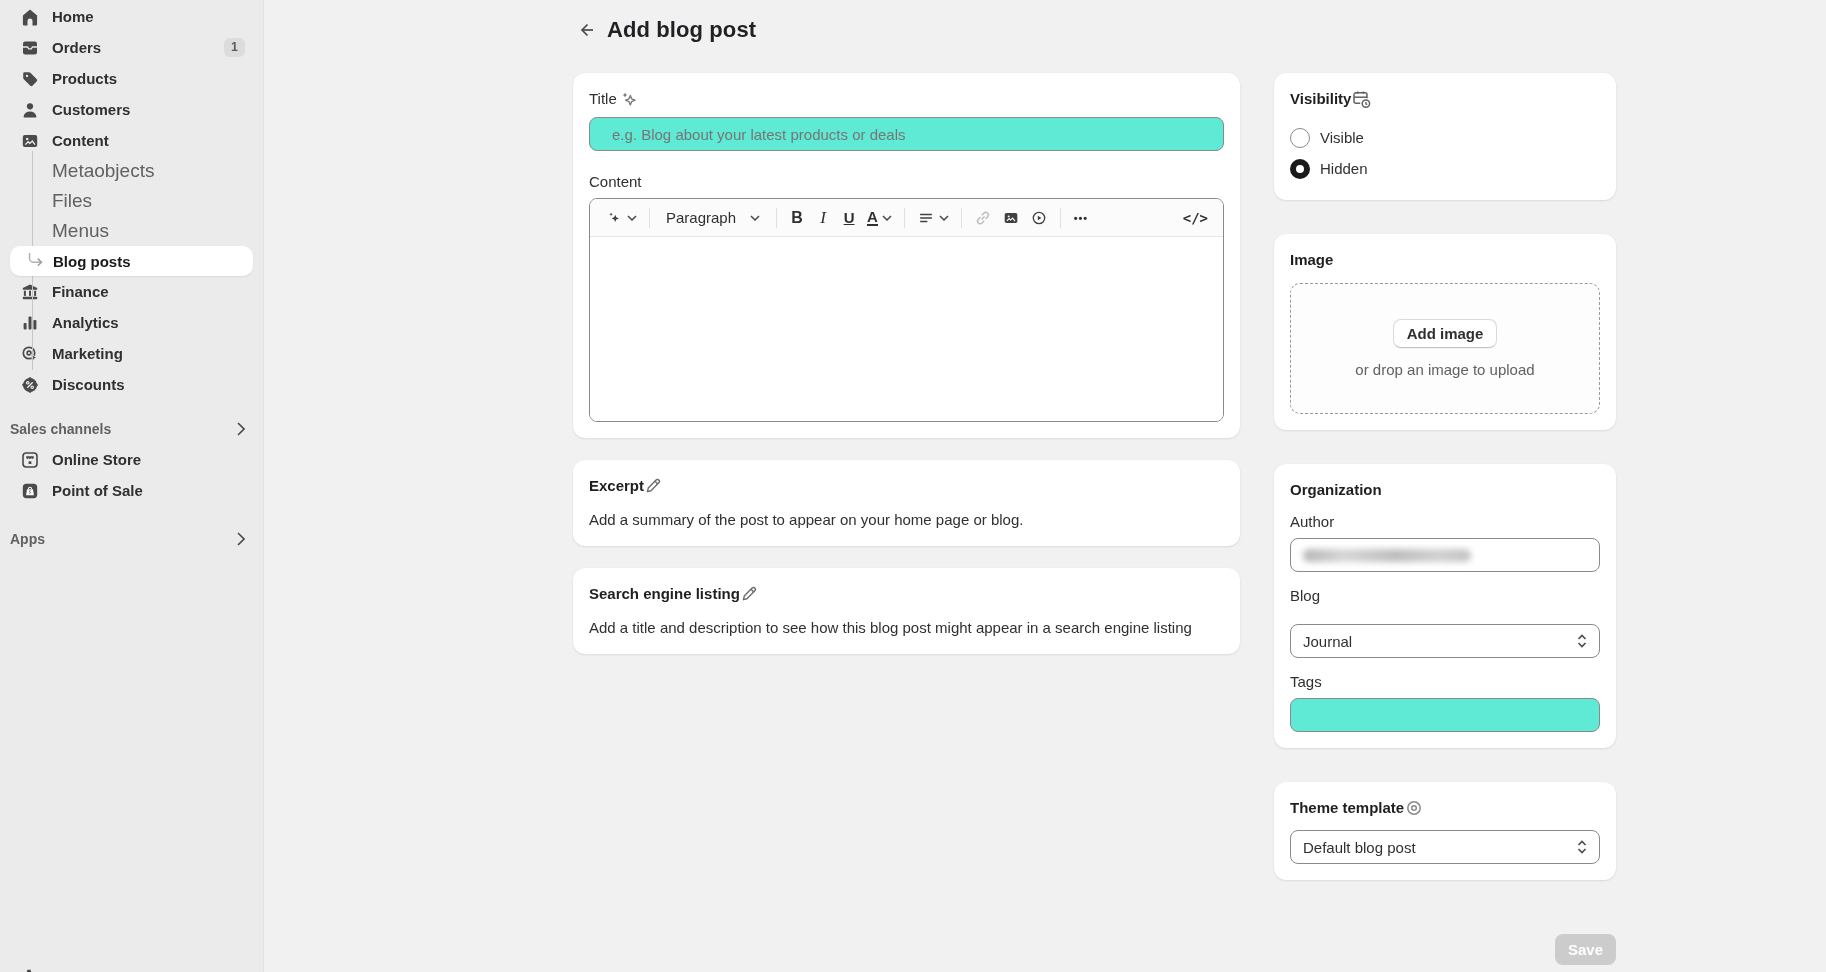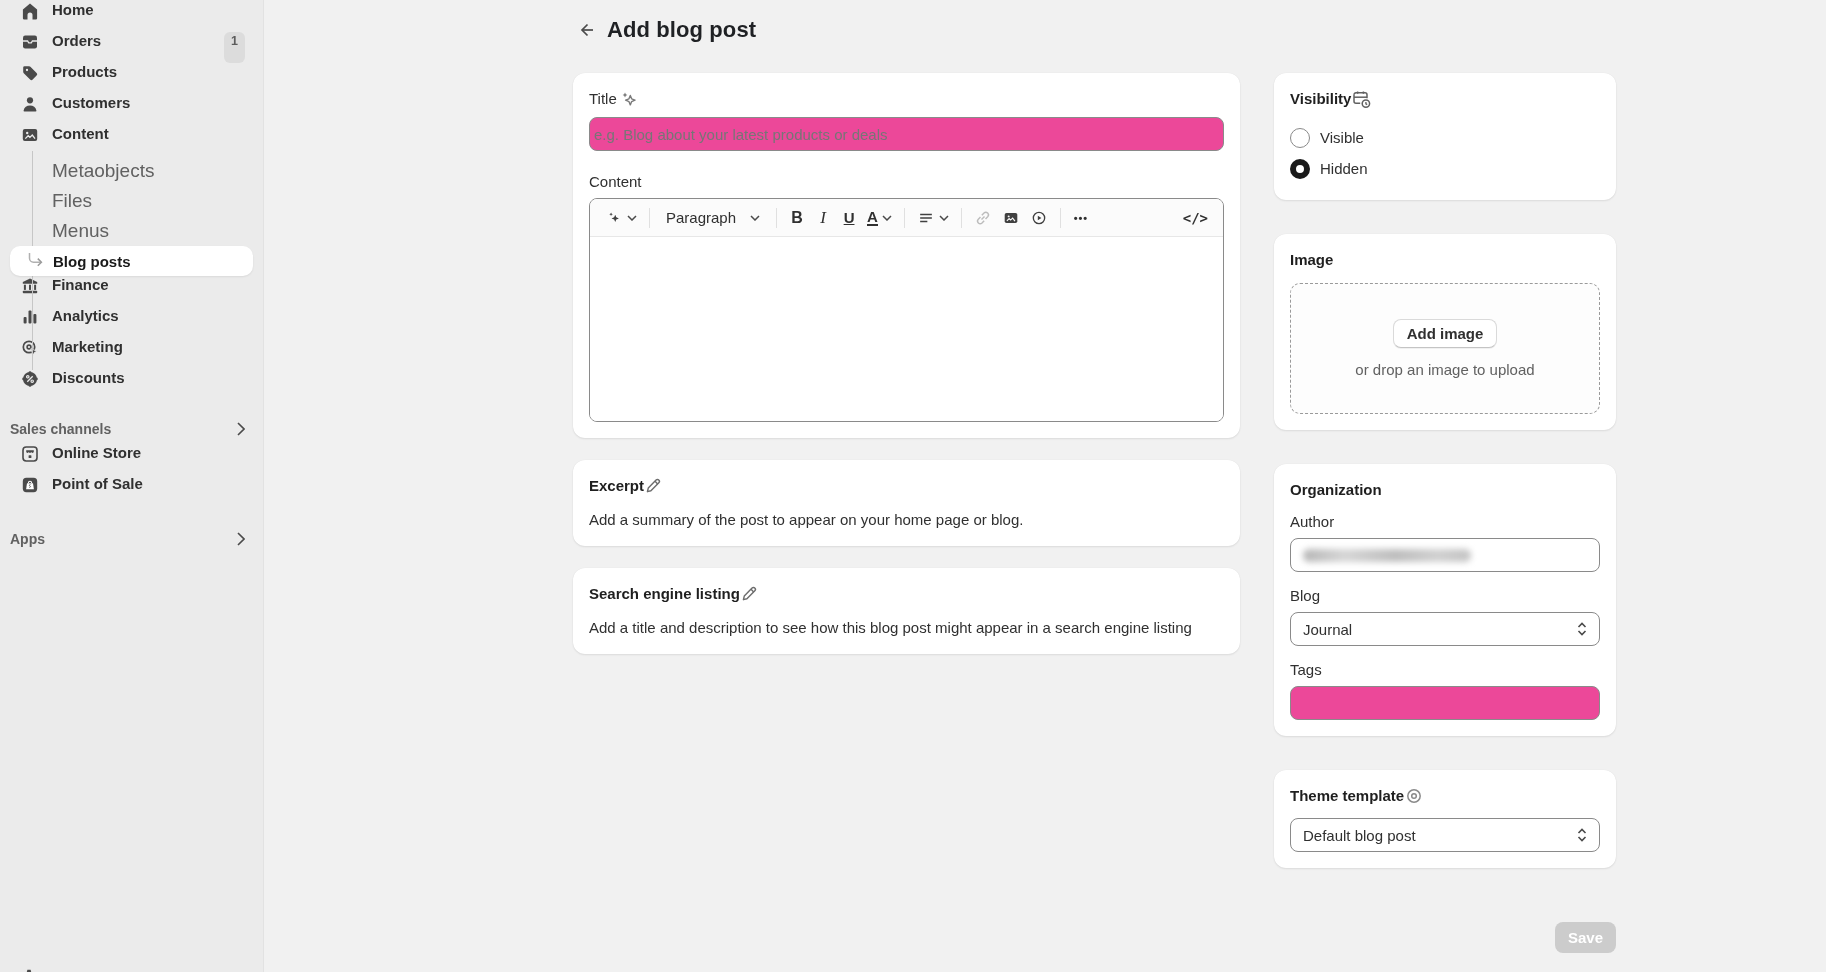--- a/index.html
+++ b/index.html
@@ -2,21 +2,21 @@
 <html><head>
 <meta charset="utf-8">
 <style>
   * { margin:0; padding:0; box-sizing:border-box; }
   html,body { width:1826px; height:972px; overflow:hidden; }
   body { font-family:"Liberation Sans", sans-serif; background:#f1f1f1; color:#303030; font-size:15px; }
 
   
   .sidebar { position:absolute; left:0; top:0; width:264px; height:972px; background:#ebebeb; border-right:1px solid #e2e2e2; }
   .nav { padding-top:1px; }
-  .nav-item { height:31px; margin:0 10px; padding:0 8px 0 10px; border-radius:10px; display:flex; cursor:pointer; }
+  .nav-item { height:31px; margin:0 10px; padding:0 8px 0 10px; border-radius:10px; display:flex; align-items:center; cursor:pointer; }
   .nav-item .ic { width:20px; height:20px; flex:0 0 20px; display:flex; align-items:center; justify-content:center; }
   .nav-item .lbl { margin-left:12px; font-weight:600; font-size:15px; color:#303030; }
   .badge { margin-left:auto; background:#dcdcdc; color:#5c5c5c; font-size:12.5px; font-weight:600; border-radius:6px; padding:2px 7px; line-height:15px; }
   .sub-item { height:30px; margin:0 10px; padding-left:42px; display:flex; align-items:center; font-weight:500; color:#616161; font-size:19px; border-radius:10px; cursor:pointer; }
   .content-group { position:relative; }
   .content-group::before { content:""; position:absolute; left:32px; top:26px; height:219px; border-left:1.5px solid #c6c6c6; }
   .pill { position:relative; z-index:1; height:30px; margin:0 10px; border-radius:10px; background:#ffffff; box-shadow:0 1px 2px rgba(0,0,0,.08); display:flex; align-items:center; padding-left:18px; cursor:pointer; }
   .pill .lbl { margin-left:8px; font-weight:700; color:#1a1a1a; font-size:15px; }
   .sec-head { height:30px; margin:14px 10px 0; display:flex; align-items:center; justify-content:space-between; color:#616161; font-size:14px; font-weight:600; cursor:pointer; padding-right:8px; }
   .mt10 { } .mt18 { margin-top:18px; }
@@ -31,25 +31,25 @@
   .page-title { margin-left:6px; font-size:22px; font-weight:700; color:#1f2124; letter-spacing:.1px; }
   .columns { margin-top:29px; display:flex; gap:34px; align-items:flex-start; }
   .col-main { width:667px; display:flex; flex-direction:column; gap:22px; }
   .col-side { width:342px; display:flex; flex-direction:column; gap:34px; }
   .card { background:#ffffff; border-radius:12px; padding:16px; box-shadow:0 1px 2px rgba(0,0,0,.09), 0 0 1px rgba(0,0,0,.08); }
   .row-between { display:flex; align-items:flex-start; justify-content:flex-start; }
   .card h2 { font-size:15px; font-weight:700; color:#1f1f1f; line-height:20px; }
   .fld-label { font-size:15px; color:#303030; line-height:20px; }
   .icon-btn { border:none; background:transparent; padding:0; cursor:pointer; display:flex; align-items:center; justify-content:center; }
 
-  .text-input { width:100%; height:34px; margin-top:6px; border:1px solid #8a8a8a; border-radius:8px; background:#ec4899; padding:0 4px; font-size:15px; font-family:inherit; color:#303030; }
+  .text-input { width:100%; height:34px; margin-top:6px; border:1px solid #8a8a8a; border-radius:8px; background:#5eead4; padding:0 22px; font-size:15px; font-family:inherit; color:#303030; }
   .text-input::placeholder { color:#767676; }
   .author-box { position:relative; margin-top:6px; height:34px; border:1px solid #8a8a8a; border-radius:8px; background:#fff; display:flex; align-items:center; padding:0 12px; }
   .blur-blob { width:168px; height:13px; border-radius:6px; background:linear-gradient(90deg,#b6b6b6,#d6d6d6 25%,#bdbdbd 55%,#d0d0d0 80%,#c3c3c3); filter:blur(3px); }
-  .select { margin-top:6px; height:34px; border:1px solid #8a8a8a; border-radius:8px; background:#fff; display:flex; align-items:center; justify-content:space-between; padding:0 10px 0 12px; font-size:15px; color:#303030; cursor:pointer; }
+  .select { margin-top:18px; height:34px; border:1px solid #8a8a8a; border-radius:8px; background:#fff; display:flex; align-items:center; justify-content:space-between; padding:0 10px 0 12px; font-size:15px; color:#303030; cursor:pointer; }
   .mt14 { margin-top:14px; } .mt12 { margin-top:12px; }
 
   
   .editor { margin-top:6px; border:1px solid #8a8a8a; border-radius:8px; background:#fff; overflow:hidden; }
   .toolbar { height:38px; background:#fbfbfb; border-bottom:1px solid #e7e7e7; display:flex; align-items:center; padding:0 10px; }
   .tb-btn { height:26px; min-width:26px; padding:0 5px; border:none; background:transparent; border-radius:6px; display:flex; align-items:center; justify-content:center; gap:4px; cursor:pointer; color:#303030; font-family:inherit; }
   .tb-divider { width:1px; height:20px; background:#e0e0e0; margin:0 7px; }
   .tb-paragraph { font-size:15px; color:#303030; padding:0 9px; gap:14px; }
   .tb-bold { font-size:16px; font-weight:800; }
   .tb-italic { font-size:17px; font-family:"Liberation Serif", serif; font-style:italic; }

